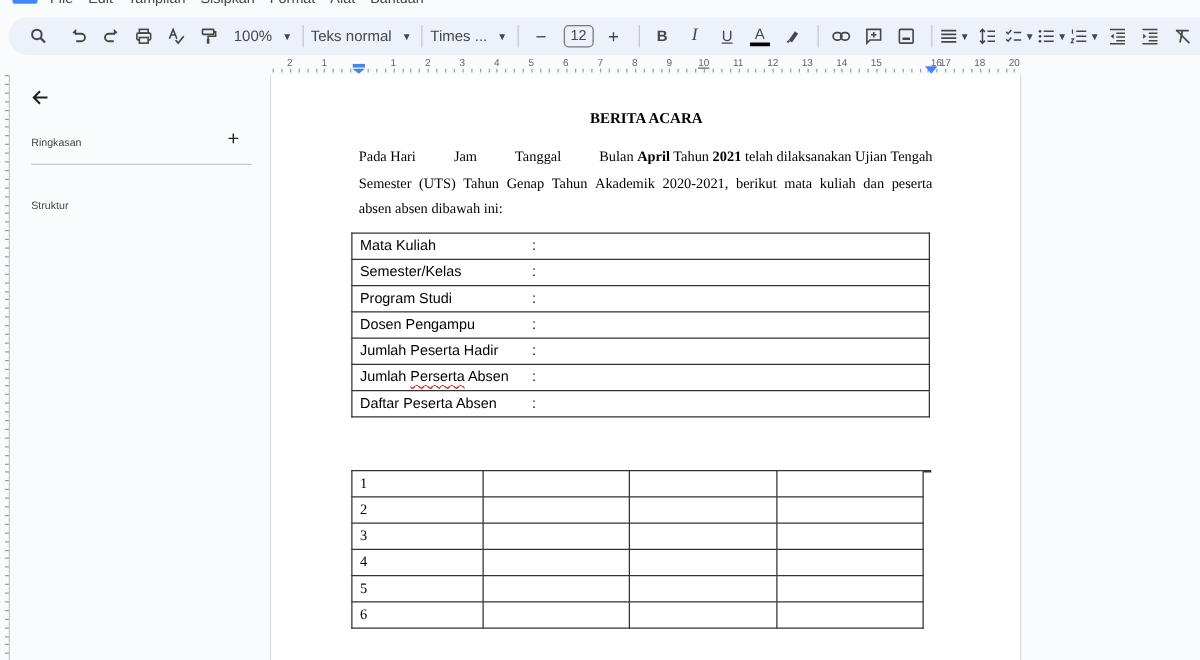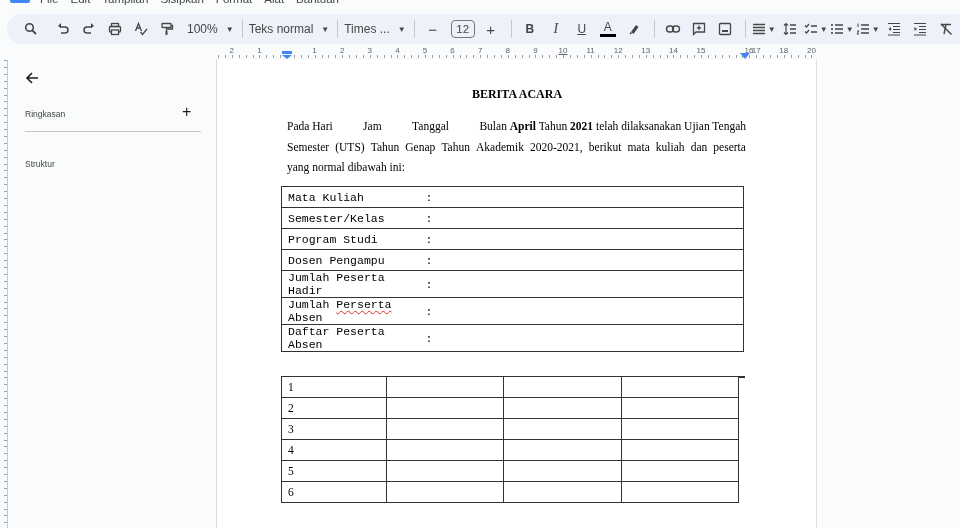--- a/index.html
+++ b/index.html
@@ -45,21 +45,21 @@
   .page-left-edge { position: absolute; left: 216px; top: 60px; width: 1px; height: 468px; background: #dadce0; }
   .page { position: absolute; left: 217px; top: 60px; width: 600px; height: 480px; background: #ffffff; border-right: 1px solid #e0e0e0; }
 
   .doc-title { position: absolute; left: 0; top: 27px; width: 600px; text-align: center; font-family: "Liberation Serif", serif; font-weight: bold; font-size: 12px; color: #000; }
   .para { position: absolute; left: 70px; top: 56px; width: 459px; font-family: "Liberation Serif", serif; font-size: 11.5px; color: #000; line-height: 20.5px; text-align: justify; }
   .para .line { display: flex; justify-content: space-between; white-space: nowrap; }
   .para .line.last { justify-content: flex-start; }
   .para b { font-weight: bold; }
 
   
-  .info-table { position: absolute; left: 64px; top: 126px; width: 463px; border-collapse: collapse; font-family: Liberation Mono, monospace; font-size: 11.5px; color: #000; }
+  .info-table { position: absolute; left: 64px; top: 126px; width: 463px; border-collapse: collapse; font-family: Liberation Sans, sans-serif; font-size: 11.5px; color: #000; }
   .info-table td { border-top: 1.5px solid #333; border-bottom: 1.5px solid #333; height: 21px; padding: 0 6px; vertical-align: middle; }
   .info-table tr td:first-child { border-left: 1.5px solid #333; width: 138px; }
   .info-table tr td:last-child { border-right: 1.5px solid #333; }
   .spell-err { text-decoration: underline wavy #d93025; text-decoration-thickness: 1px; text-underline-offset: 2px; }
 
   
   .abs-table { position: absolute; left: 64px; top: 316px; width: 458px; border-collapse: collapse; font-family: "Liberation Serif", serif; font-size: 11.5px; color: #000; }
   .abs-table th { background: #d9d9d9; border: 1.5px solid #333; font-weight: bold; height: 41px; font-size: 11.5px; }
   .abs-table td { border: 1.5px solid #333; height: 21px; padding: 0 10px; }
   .abs-table th.no { width: 30px; font-size: 11px; line-height: 18px; padding-top: 0; }
@@ -455,21 +455,21 @@
         <span>Genap</span>
         <span>Tahun</span>
         <span>Akademik</span>
         <span>2020-2021,</span>
         <span>berikut</span>
         <span>mata</span>
         <span>kuliah</span>
         <span>dan</span>
         <span>peserta</span>
       </div>
-      <div class="line last">yang normal dibawah ini:</div>
+      <div class="line last">absen absen dibawah ini:</div>
     </div>
 
     <table class="info-table">
       <tbody>
           <tr>
             <td>Mata Kuliah</td>
             <td>:</td>
           </tr>
       <tr>
             <td>Semester/Kelas</td>

